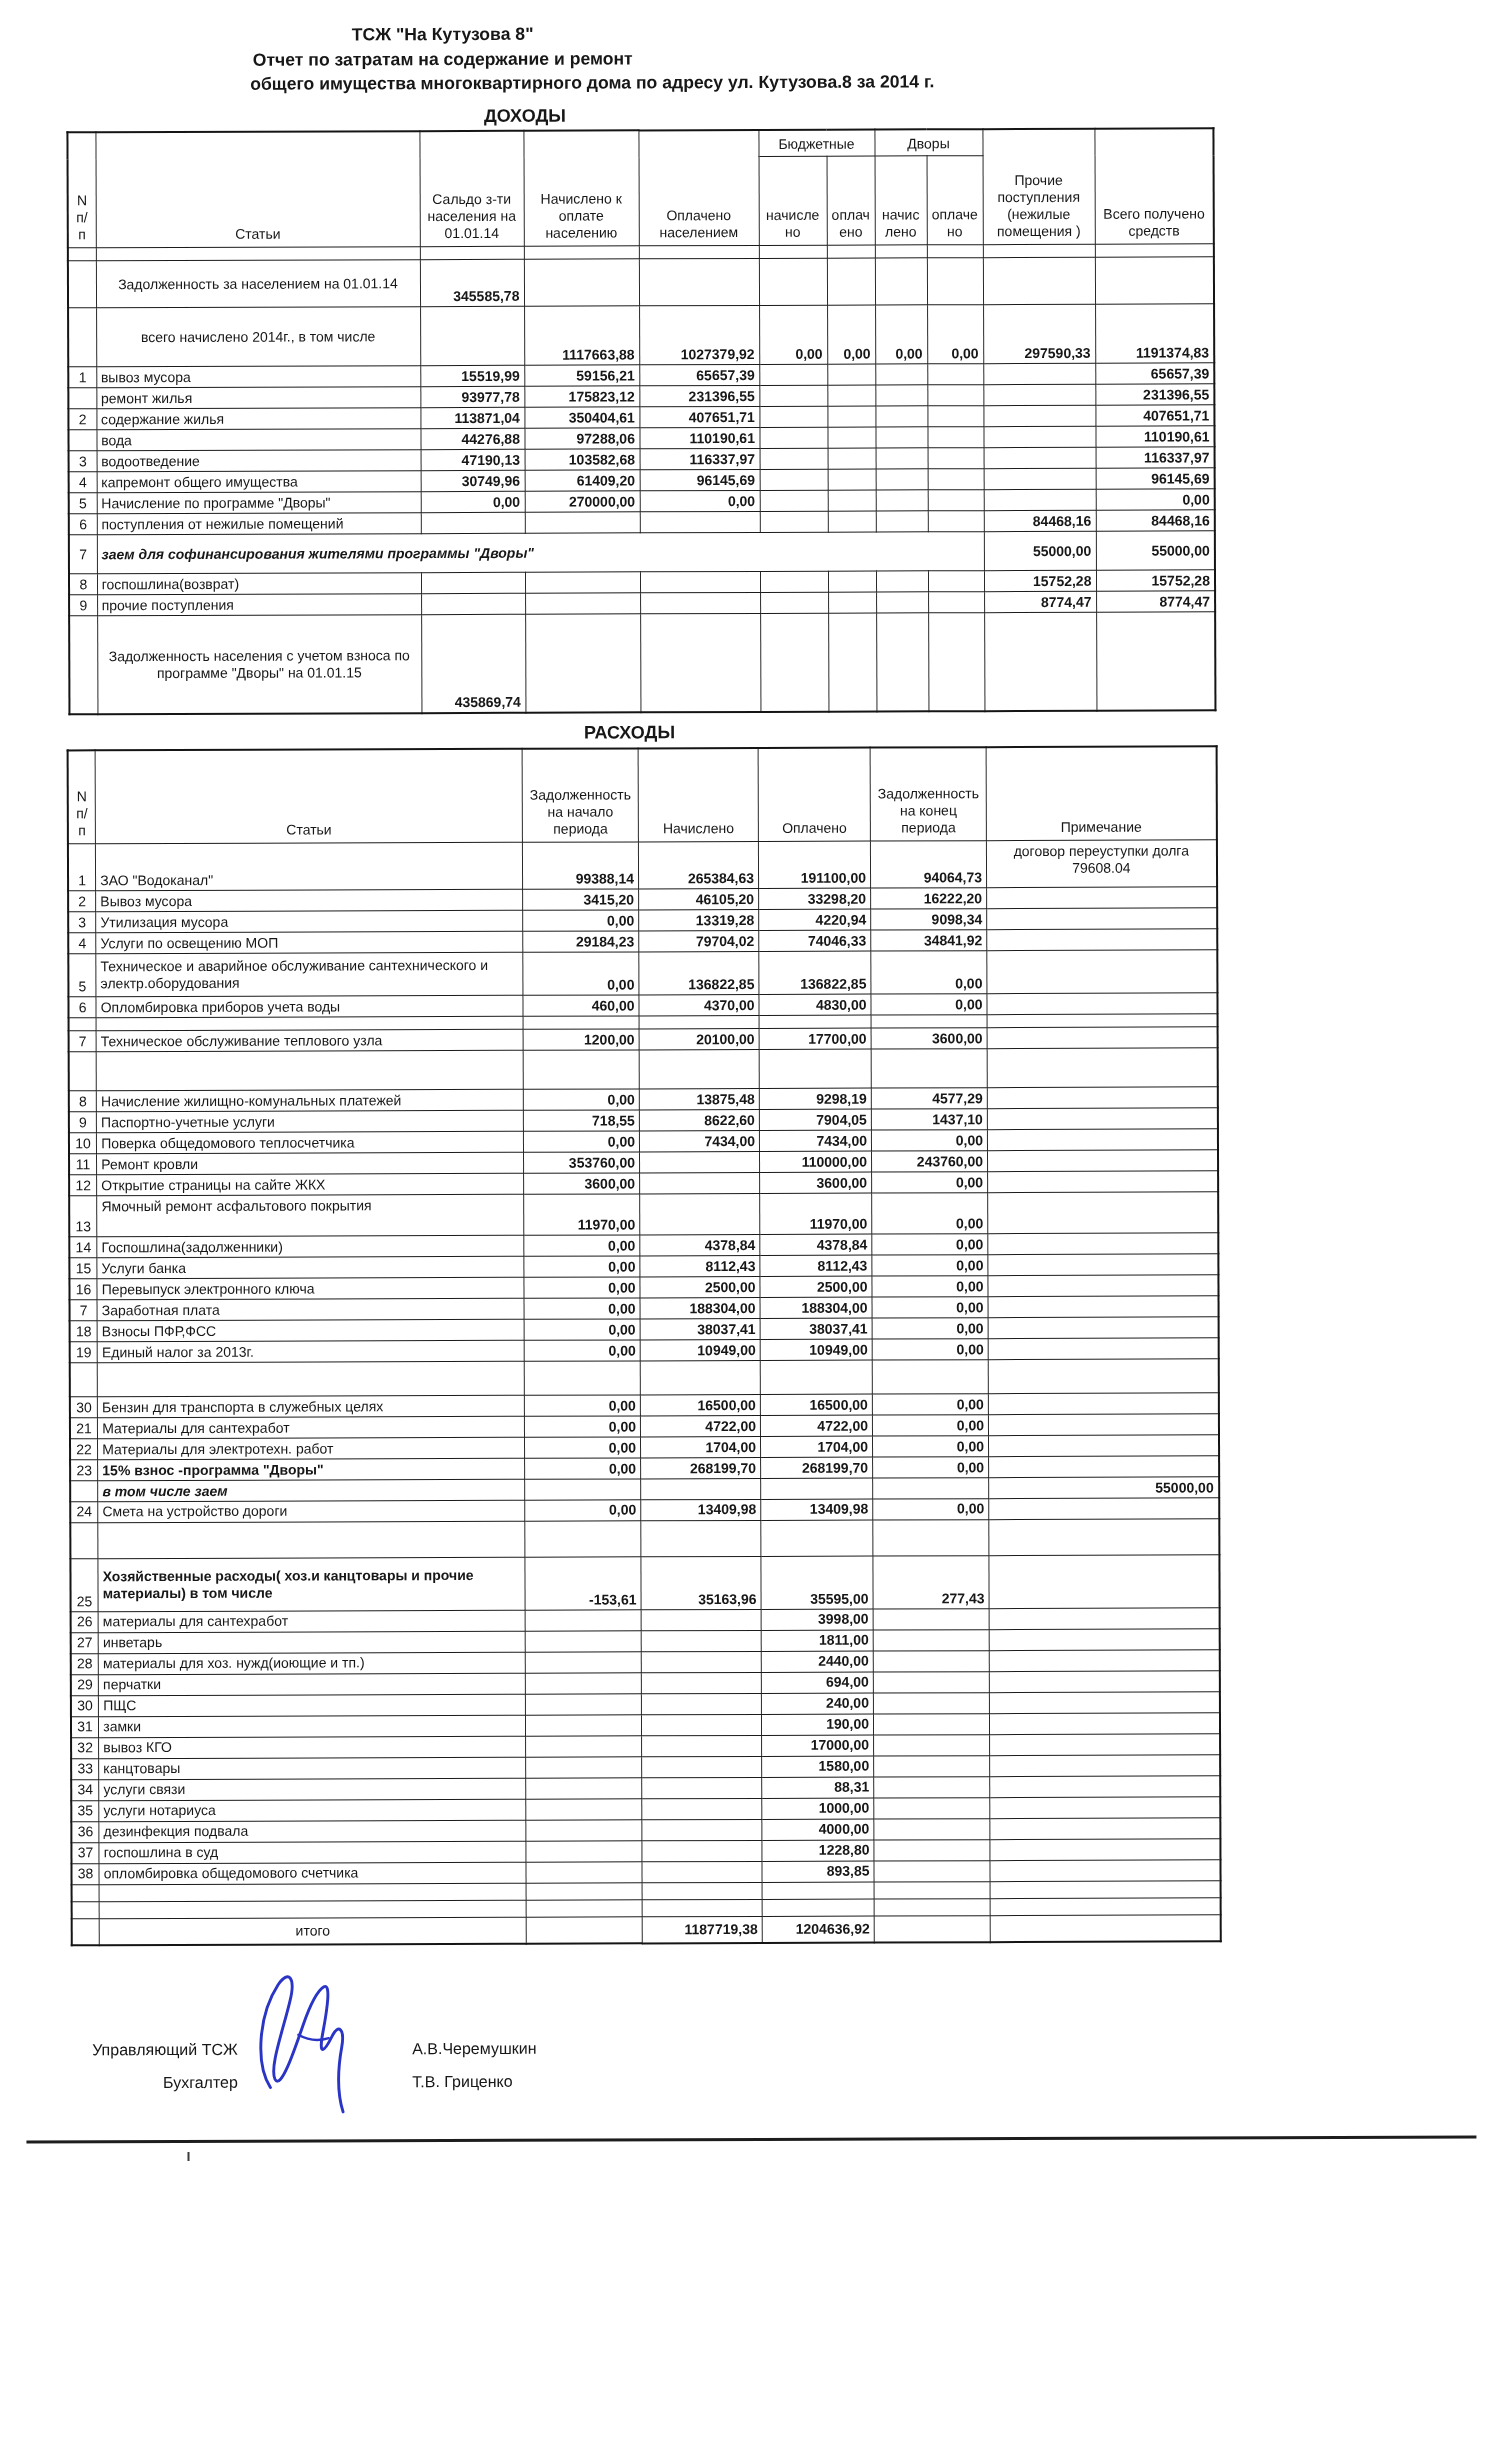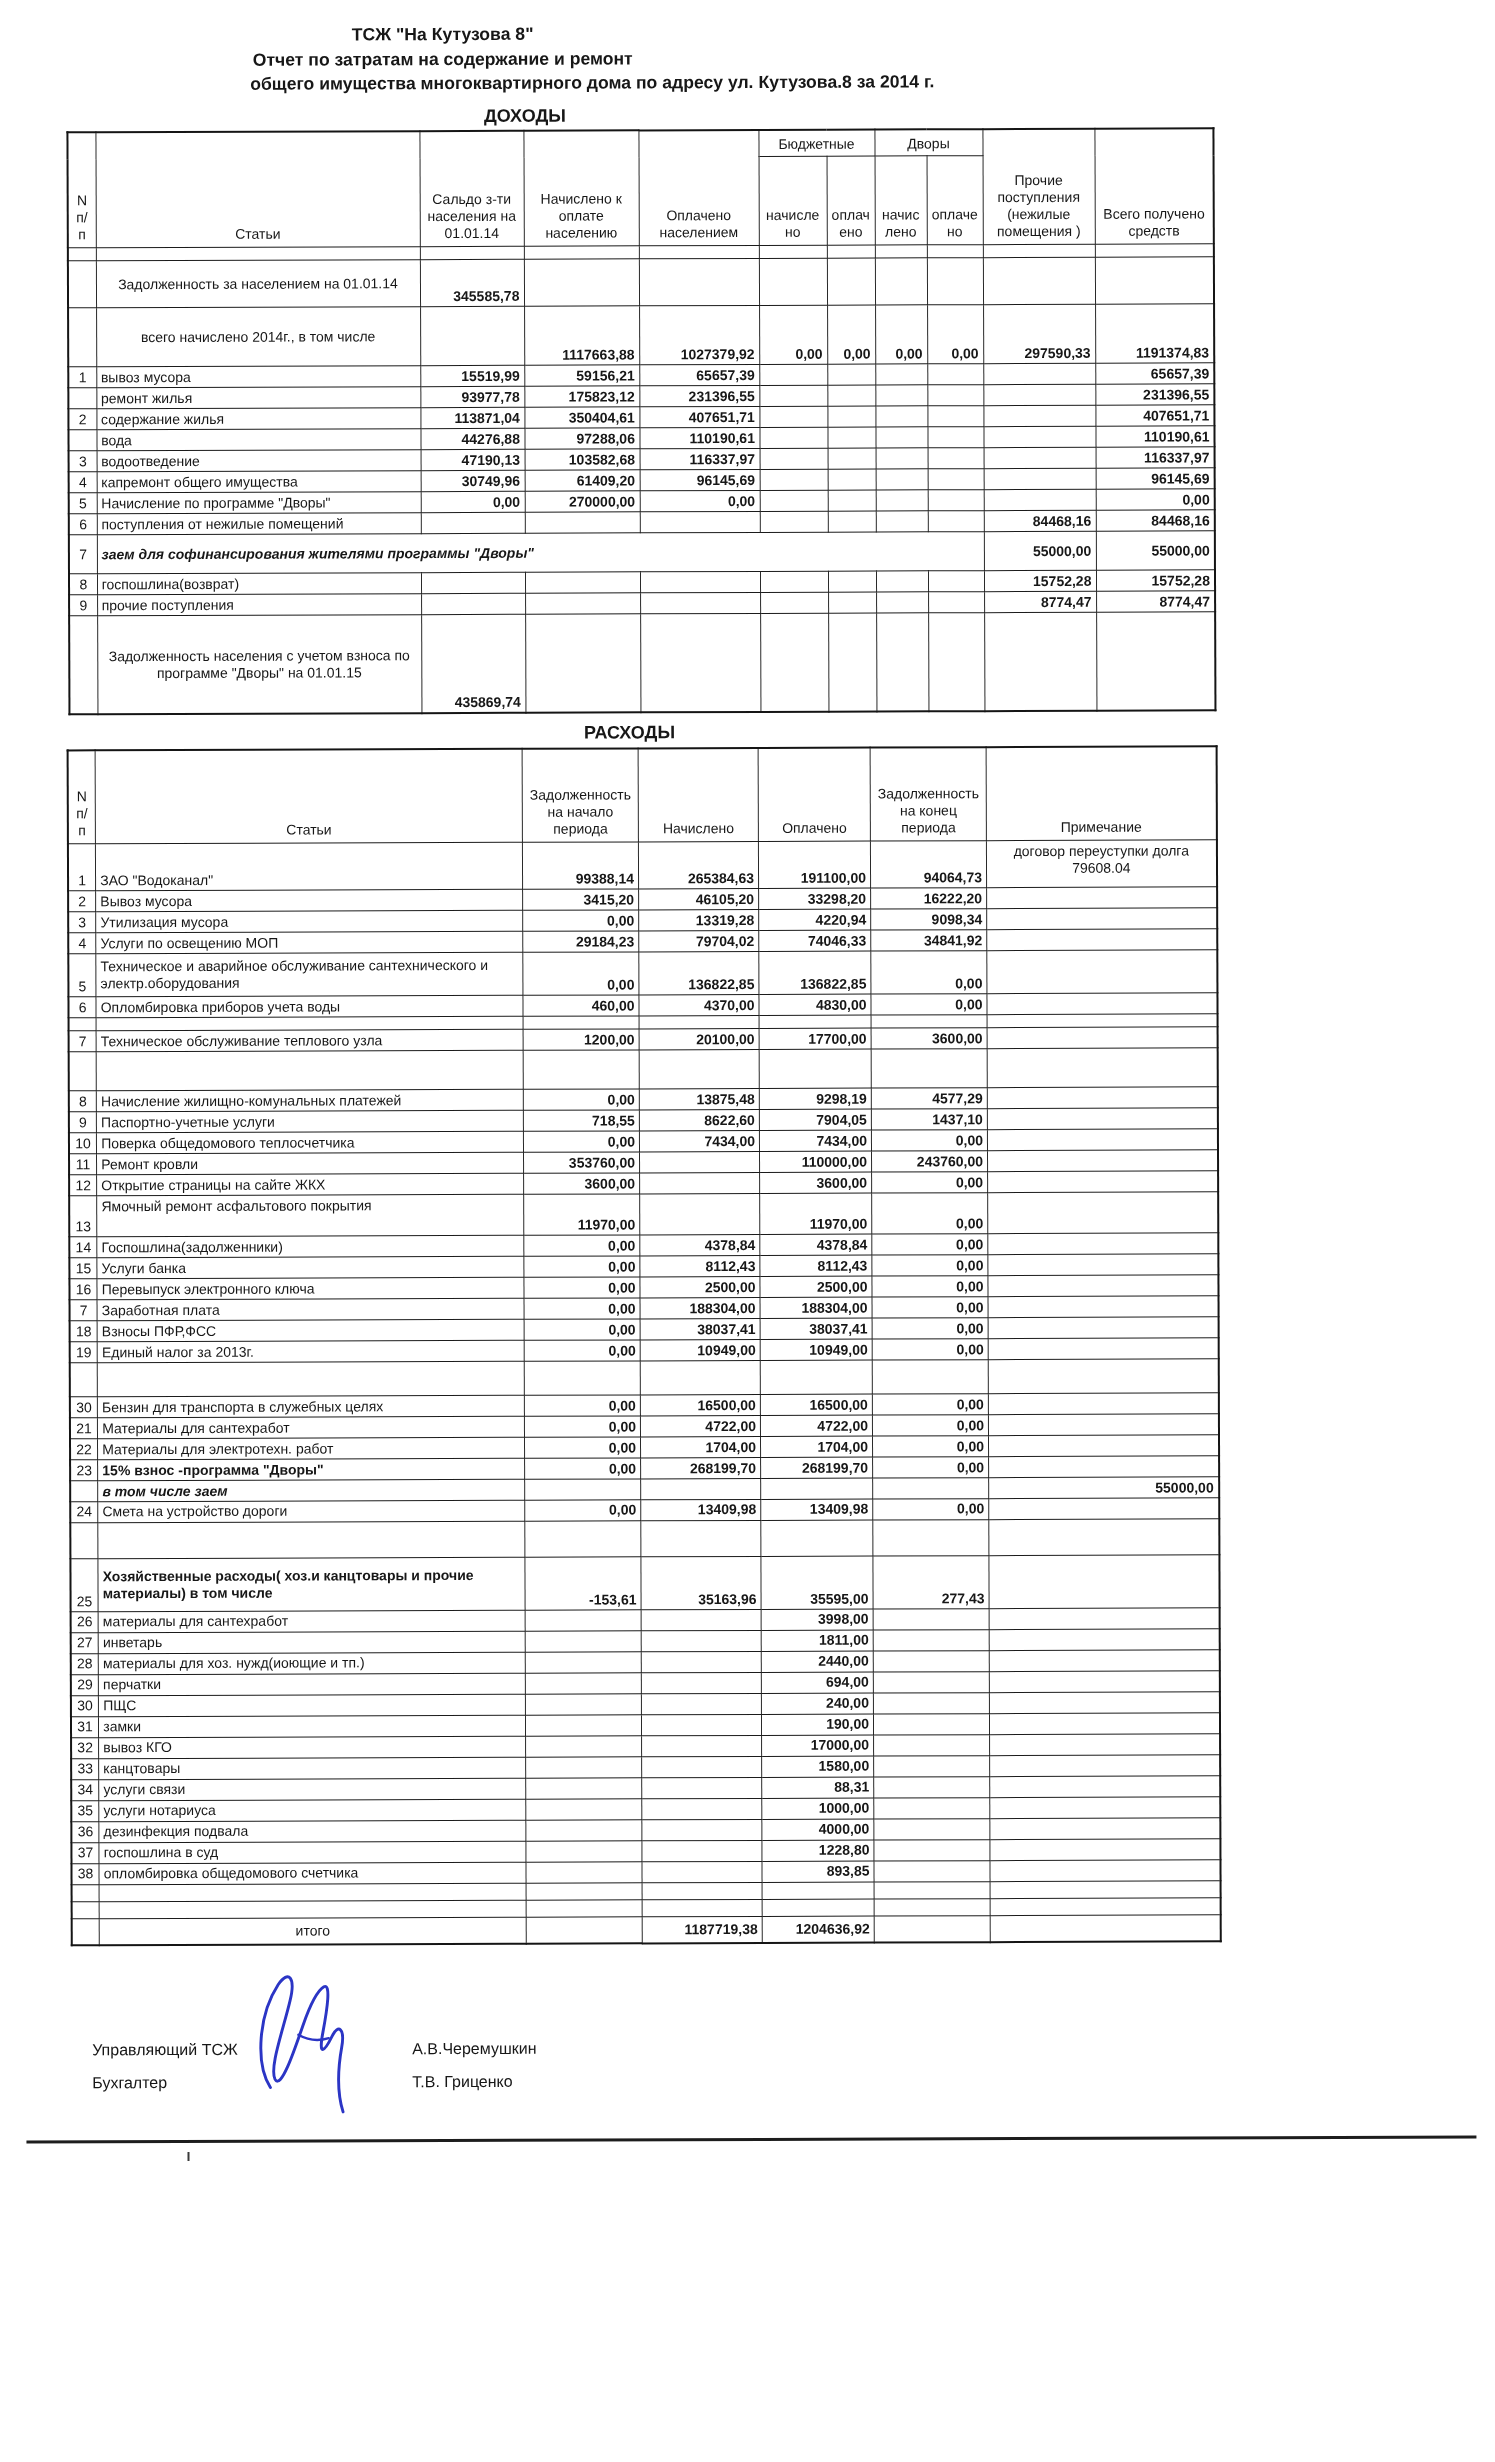--- a/index.html
+++ b/index.html
@@ -30,21 +30,21 @@
   thead .brk{word-break:break-all;}
   tbody tr{height:21px;}
   .c{text-align:center;} .l{text-align:left;}
   .num{text-align:right;font-weight:bold;white-space:nowrap;}
   .b{font-weight:bold;} .bi{font-weight:bold;font-style:italic;}
   .vb{vertical-align:bottom;} .vt{vertical-align:top;}
   .note{text-align:center;vertical-align:top;}
 
   
   .signatures{position:relative;margin:69px 0 0 88px;height:100px;font-size:16px;line-height:20px;}
-  .roles{position:absolute;left:0;top:24.6px;}
+  .roles{position:absolute;left:0;top:24.6px;text-align:right;}
   .roles div{margin-bottom:13px;}
   .names{position:absolute;left:311px;top:24.6px;}
   .names div{margin-bottom:13px;margin-left:9px;}
   .ink{position:absolute;left:150px;top:-50px;}
 
   .bottom-rule{margin:24.6px 0 0 22px;width:1450px;height:2.9px;background:#1d1d1d;}
   .tick{width:2.3px;height:9.4px;background:#3a3a3a;margin:9.4px 0 0 183px;}
 </style>
 </head>
 <body>

